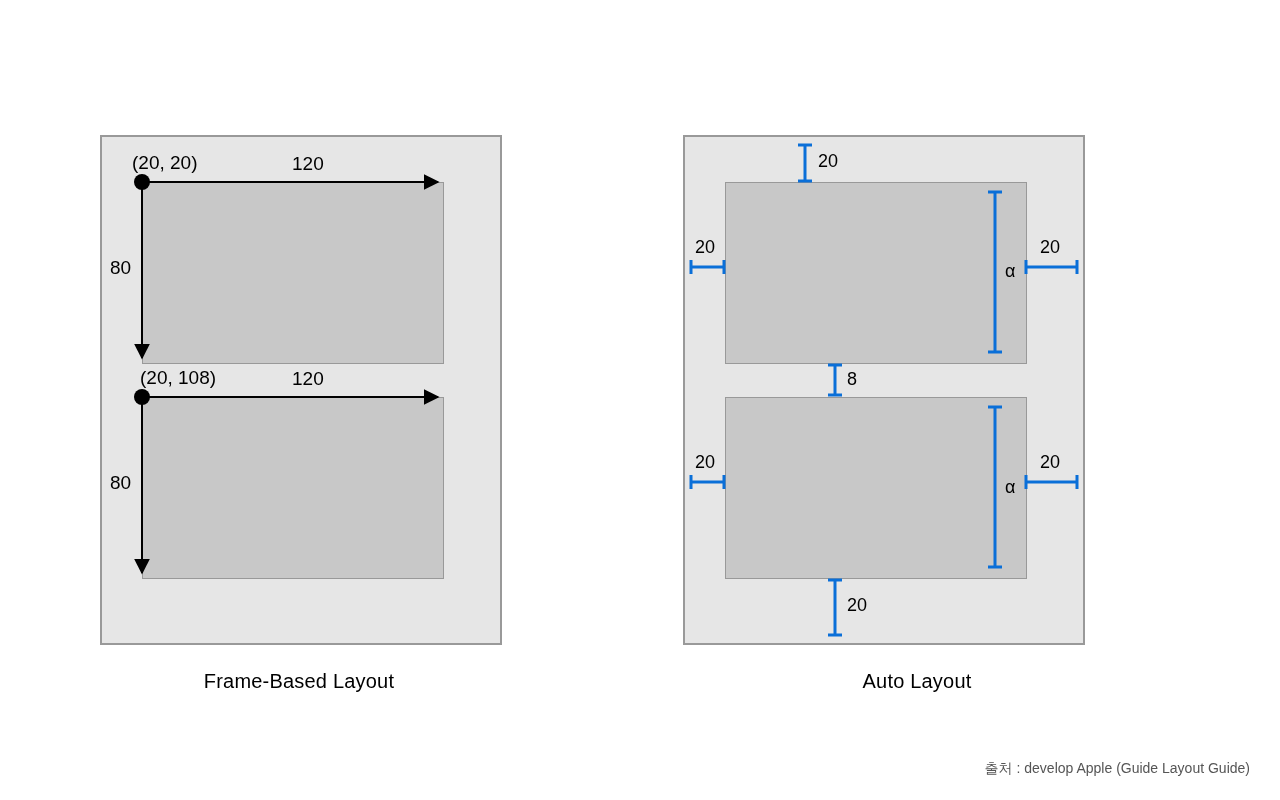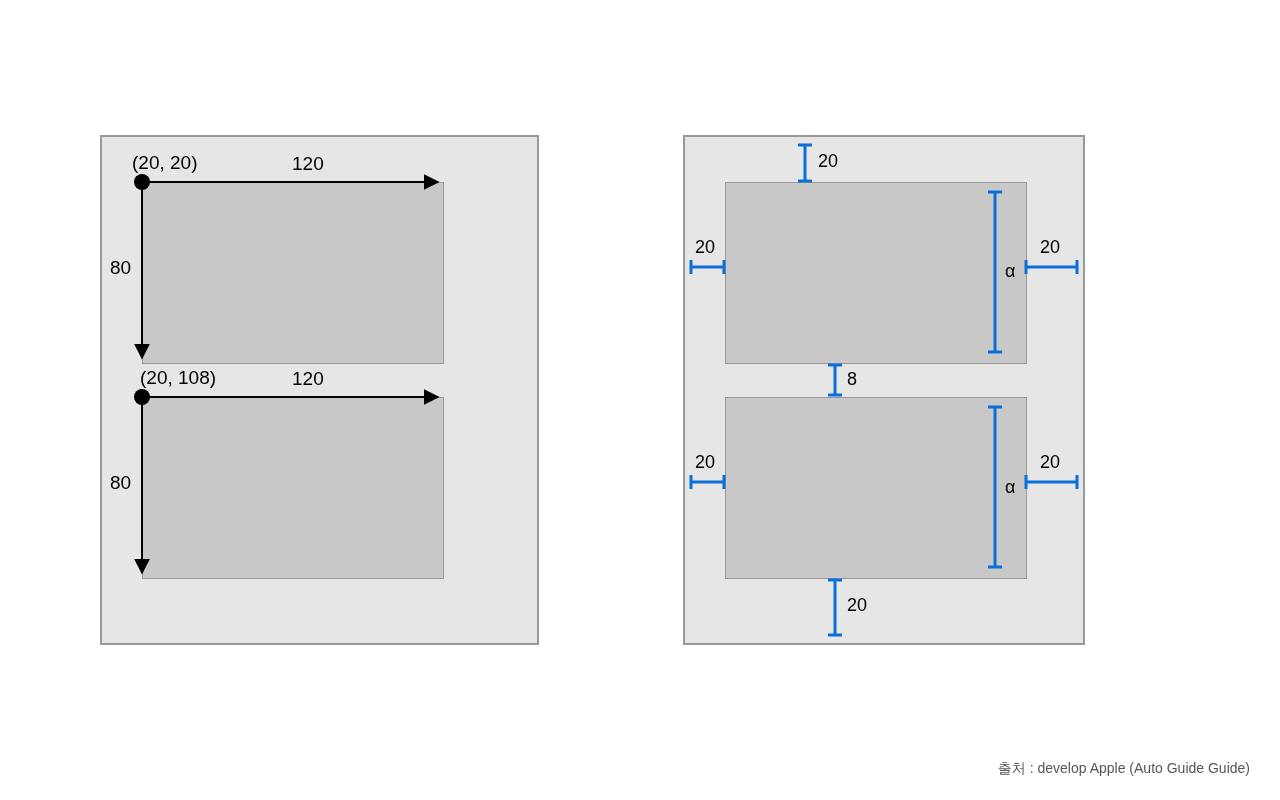--- a/index.html
+++ b/index.html
@@ -15,21 +15,21 @@
   .stage { position: relative; width: 1280px; height: 800px; }
 
   .panel {
     position: absolute;
     width: 398px;
     height: 506px;
     background: #e6e6e6;
     border: 2px solid #999;
     top: 135px;
   }
-  .panel.left  { left: 100px; padding-left: 37px; }
+  .panel.left  { left: 100px; }
   .panel.right { left: 683px; }
 
   .inner {
     position: absolute;
     background: #c8c8c8;
     border: 1px solid #999;
   }
   .panel.left .inner { left: 40px; width: 300px; height: 180px; }
   .panel.left .inner.r1 { top: 45px; }
   .panel.left .inner.r2 { top: 260px; }
@@ -111,20 +111,21 @@
 
     <div class="lbl" style="left:30px;  top:15px;">(20, 20)</div>
     <div class="lbl" style="left:190px; top:16px;">120</div>
     <div class="lbl" style="left:8px;   top:120px;">80</div>
 
     <div class="lbl" style="left:30px;  top:230px;margin-left:8px;">(20, 108)</div>
     <div class="lbl" style="left:190px; top:231px;">120</div>
     <div class="lbl" style="left:8px;   top:335px;">80</div>
   </div>
 
+  <div class="caption left">Frame-Based Layout</div>
 
   <div class="panel right">
     <div class="inner r1"></div>
     <div class="inner r2"></div>
 
     <svg class="layer" viewBox="0 0 398 506">
       <g stroke="#0a6fd8" stroke-width="3" fill="none">
 
         <line x1="120" y1="8" x2="120" y2="44"></line>
         <line x1="113" y1="8" x2="127" y2="8"></line>
@@ -168,15 +169,16 @@
     <div class="lbl small" style="left:10px;  top:100px;">20</div>
     <div class="lbl small" style="left:355px; top:100px;">20</div>
     <div class="lbl small" style="left:320px; top:124px;">α</div>
     <div class="lbl small" style="left:162px; top:232px;">8</div>
     <div class="lbl small" style="left:10px;  top:315px;">20</div>
     <div class="lbl small" style="left:355px; top:315px;">20</div>
     <div class="lbl small" style="left:320px; top:340px;">α</div>
     <div class="lbl small" style="left:162px; top:458px;">20</div>
   </div>
 
+  <div class="caption right">Auto Layout</div>
 
-  <div class="credit">출처 :  develop Apple (Auto Guide Guide)</div>
+  <div class="credit">출처 :  develop Apple (Guide Layout Guide)</div>
 </div>
 
 </body></html>

